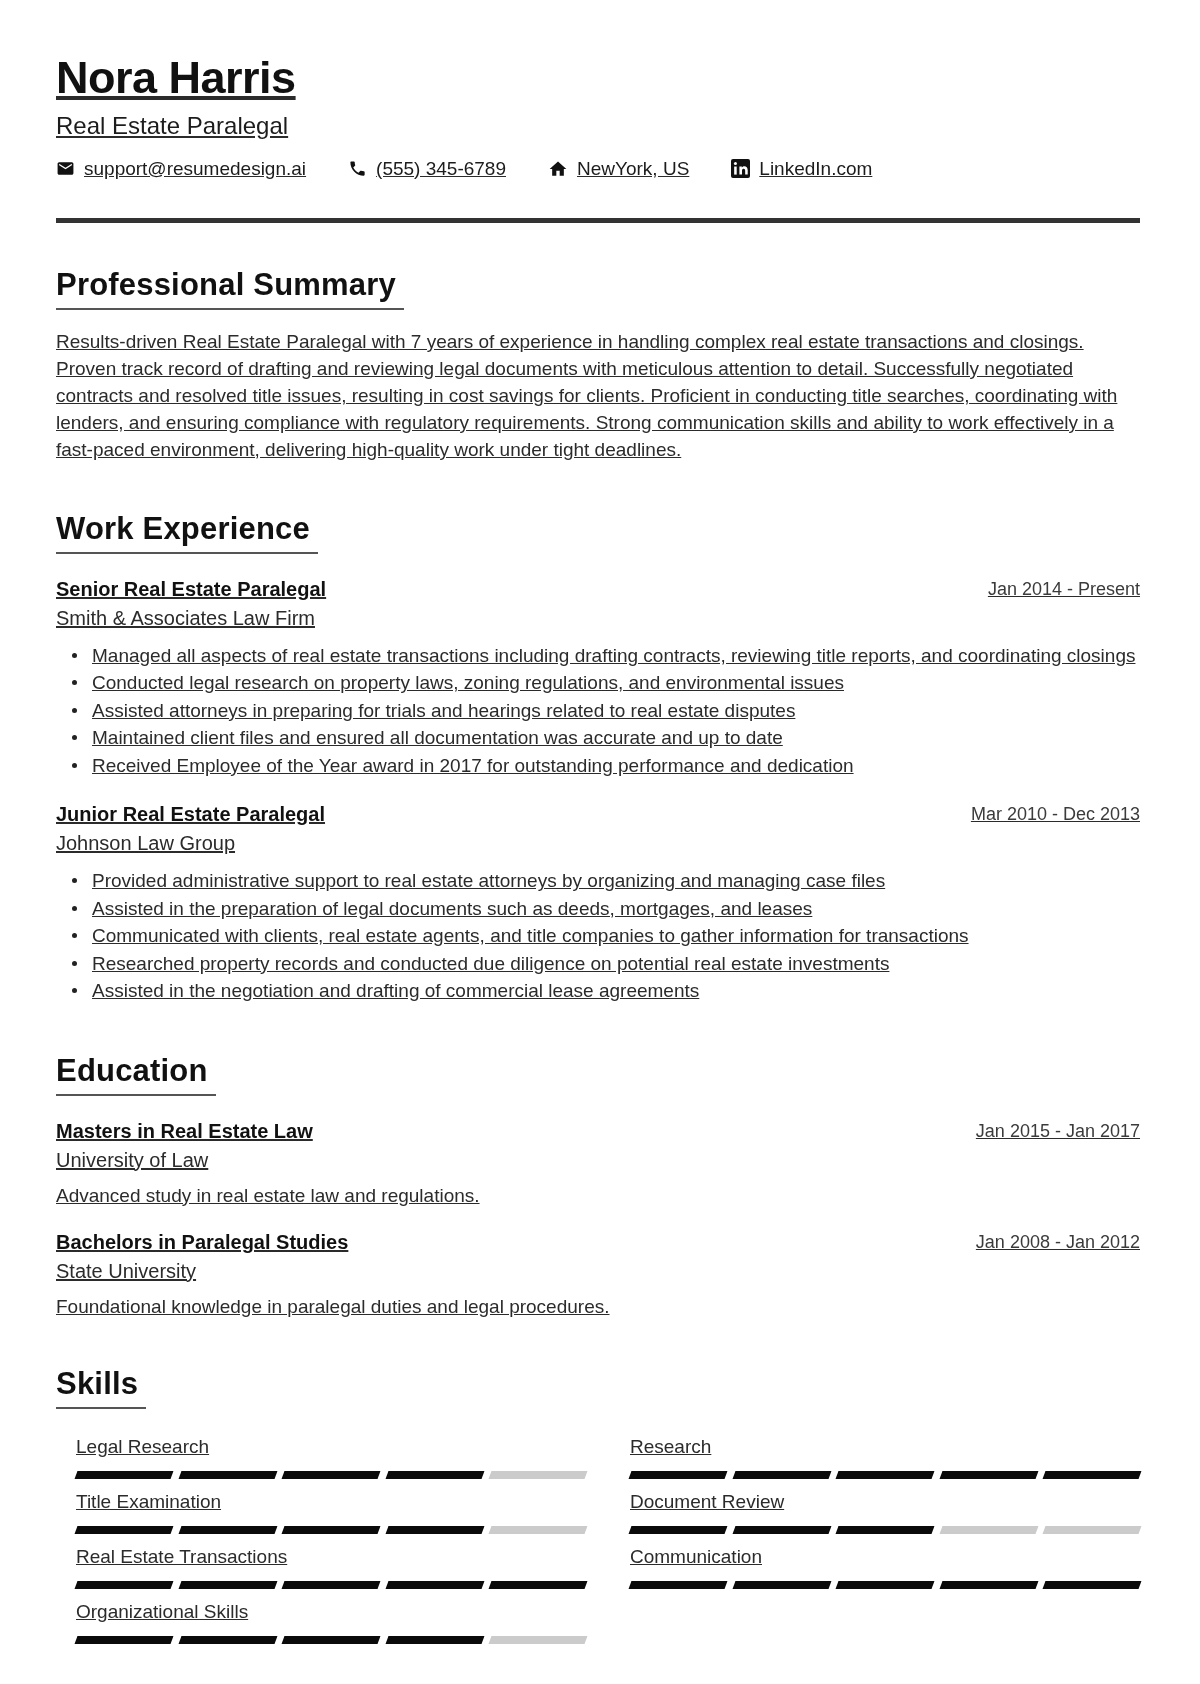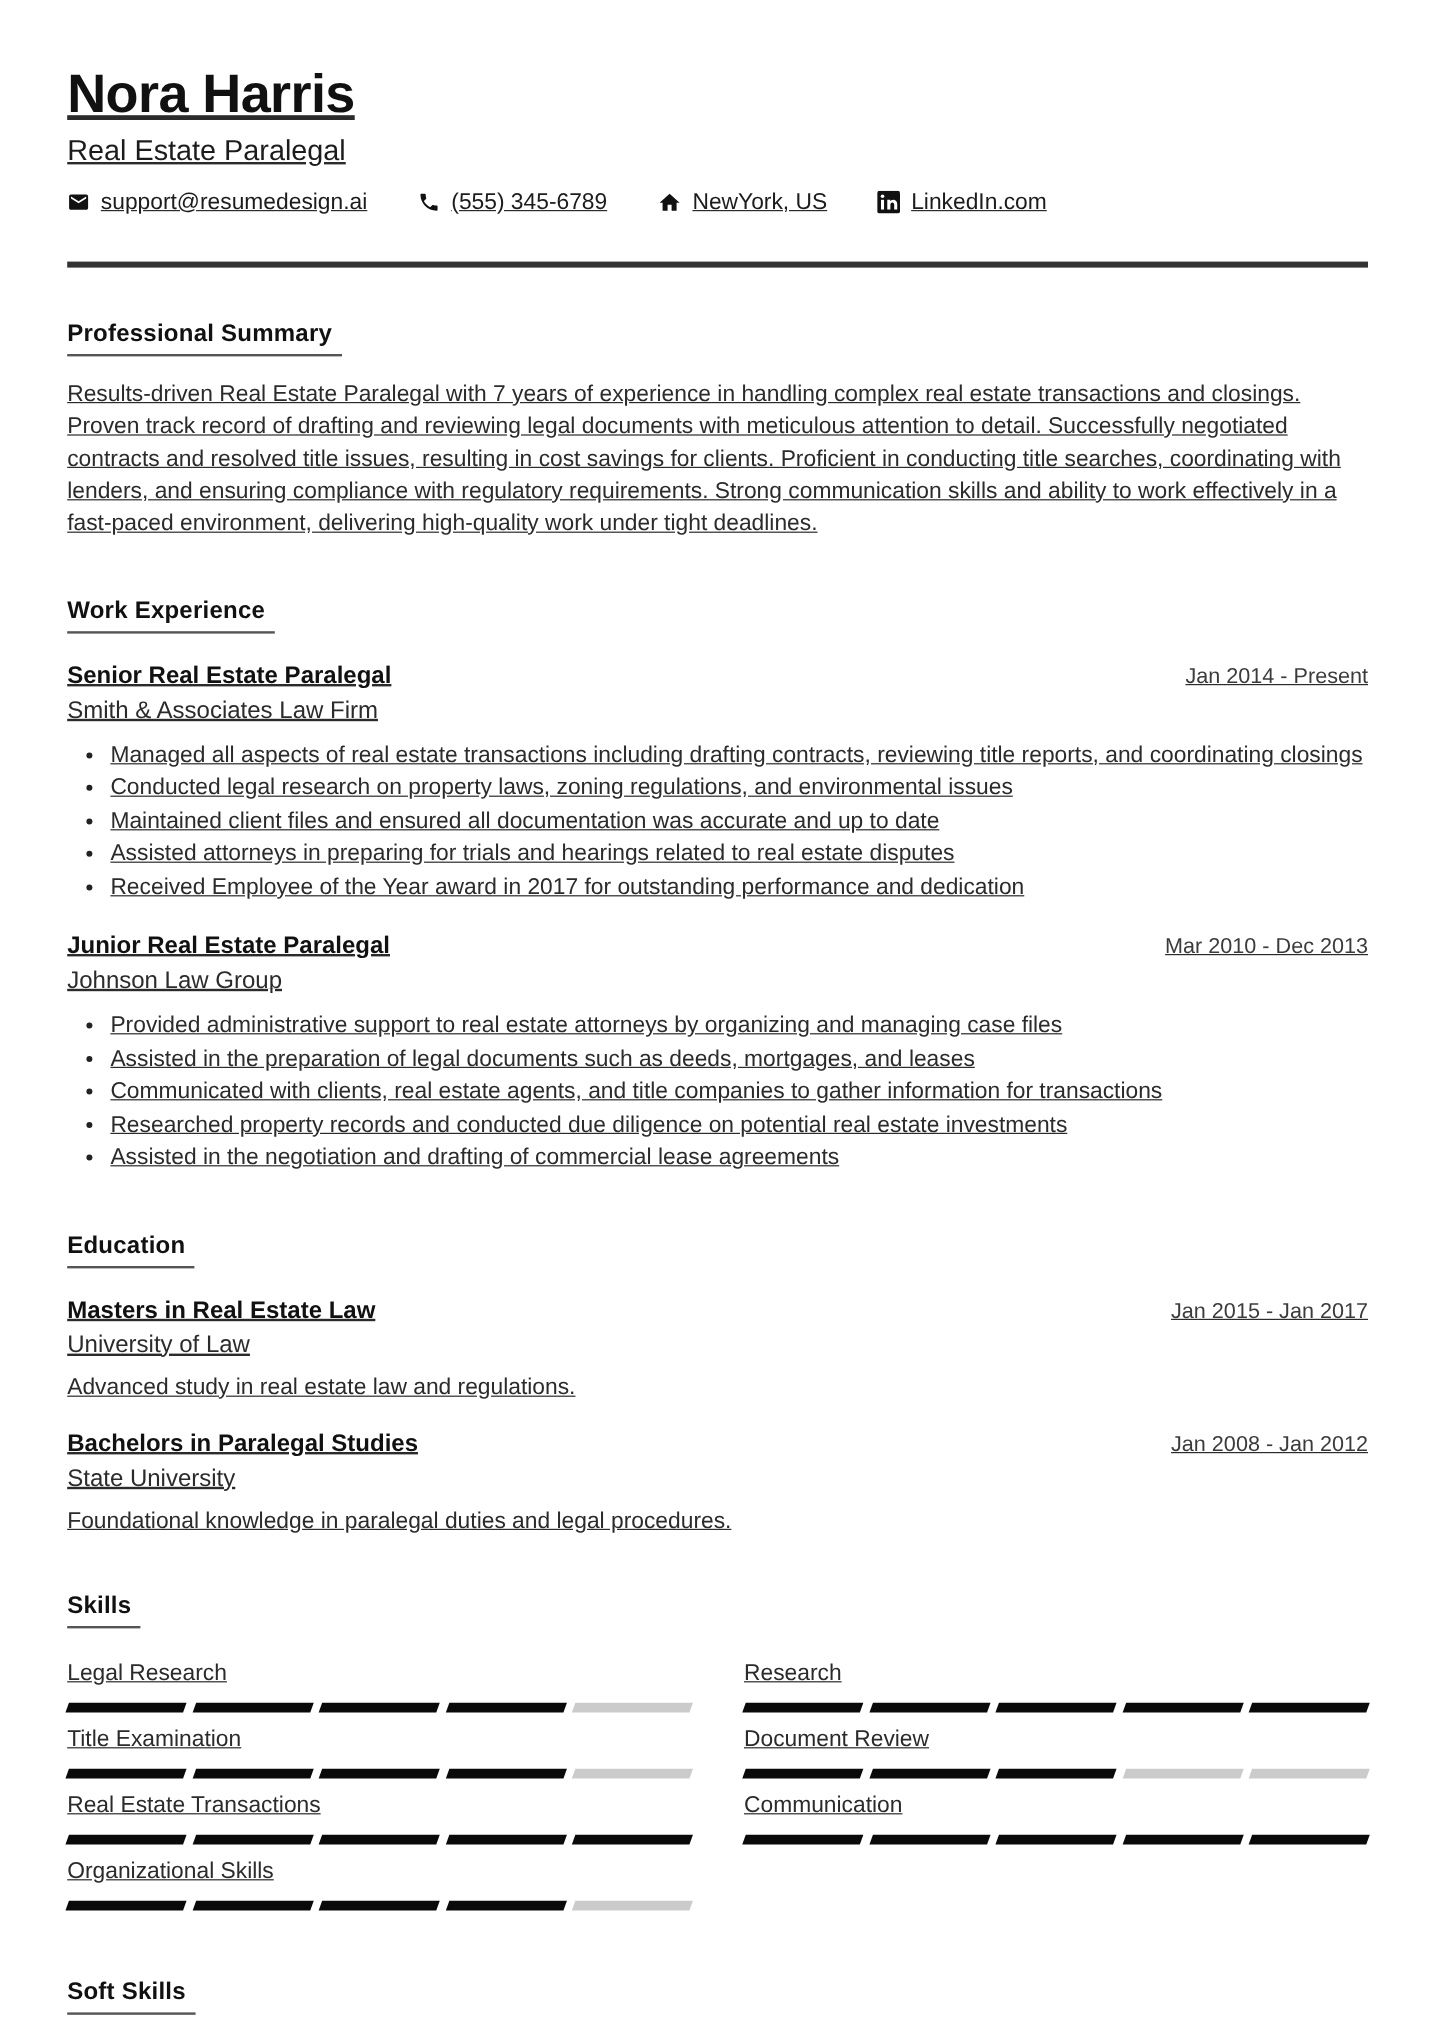--- a/index.html
+++ b/index.html
@@ -22,21 +22,21 @@
     margin-top: 18px; display: flex; align-items: center; gap: 42px;
     font-size: 19px; color: #1c1c1c;
   }
   .contact { display: inline-flex; align-items: center; gap: 9px; }
   .contact svg { display: block; }
   .rule { margin-top: 38px; height: 5px; background: var(--rule, #333); }
   
   .sec { margin-top: 48px; }
   .sec-first { margin-top: 44px; }
   .sec-h {
-    display: inline-block; margin: 0; font-size: 20px; font-weight: 700;
+    display: inline-block; margin: 0; font-size: 31px; font-weight: 700;
     color: var(--heading, #111); letter-spacing: 0.2px;
     border-bottom: 2px solid var(--underline, #555);
     padding: 0 8px 5px 0;
   }
   .summary { margin: 18px 0 0; font-size: 19px; line-height: 27px; color: var(--text, #2b2b2b); }
   
   .job, .edu { margin-top: 24px; }
   .row { display: flex; justify-content: space-between; align-items: center; }
   .item-title { font-size: 20px; font-weight: 700; color: var(--heading, #111); }
   .dates { font-size: 18px; color: var(--date, #3b3b3b); white-space: nowrap; }
@@ -44,21 +44,21 @@
   .edu-desc { margin: 13px 0 0; font-size: 19px; color: var(--text, #2b2b2b); }
   .bullets { margin: 12px 0 0; padding: 0; list-style: none; font-size: 19px; line-height: 27.5px; }
   .bullets li { position: relative; padding-left: 36px; }
   .bullets li::before {
     content: ""; position: absolute; left: 16px; top: 11px;
     width: 5px; height: 5px; border-radius: 50%; background: #222;
   }
   
   .skills-grid {
     margin-top: 24px; display: grid; grid-template-columns: 1fr 1fr;
-    column-gap: 44px; grid-auto-flow: row; align-items: start;
+    column-gap: 44px; grid-auto-flow: row; align-items: start; margin-left: 20px;
   }
   .skill { margin-bottom: 9px; }
   .skill-name { font-size: 19px; line-height: 27px; color: var(--text, #2b2b2b); }
   .skill-bar { margin-top: 11px; display: flex; gap: 8px; height: 8px; }
   .seg { flex: 1; height: 8px; transform: skewX(-20deg); }
   .seg-filled { background: var(--bar-filled, #0a0a0a); }
   .seg-empty { background: var(--bar-empty, #cbcbcb); }
 </style>
 </head>
 <body>
@@ -114,22 +114,22 @@
         <div class="job">
           <div class="row">
             <span class="item-title">Senior Real Estate Paralegal</span>
             <span class="dates">Jan 2014 - Present</span>
           </div>
           <div class="company">Smith &amp; Associates Law Firm</div>
           <ul class="bullets">
 
           <li>Managed all aspects of real estate transactions including drafting contracts, reviewing title reports, and coordinating closings</li>
             <li>Conducted legal research on property laws, zoning regulations, and environmental issues</li>
+            <li>Assisted attorneys in preparing for trials and hearings related to real estate disputes</li>
             <li>Maintained client files and ensured all documentation was accurate and up to date</li>
-            <li>Assisted attorneys in preparing for trials and hearings related to real estate disputes</li>
             <li>Received Employee of the Year award in 2017 for outstanding performance and dedication</li>
           </ul>
         </div>
 
         <div class="job">
           <div class="row">
             <span class="item-title">Junior Real Estate Paralegal</span>
             <span class="dates">Mar 2010 - Dec 2013</span>
           </div>
           <div class="company">Johnson Law Group</div>

